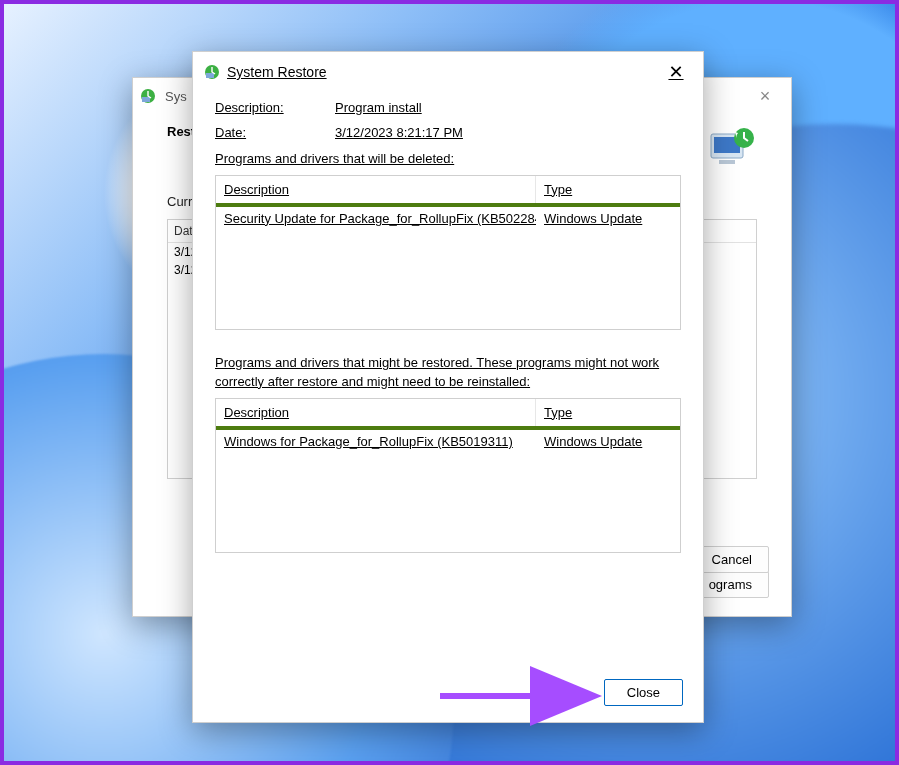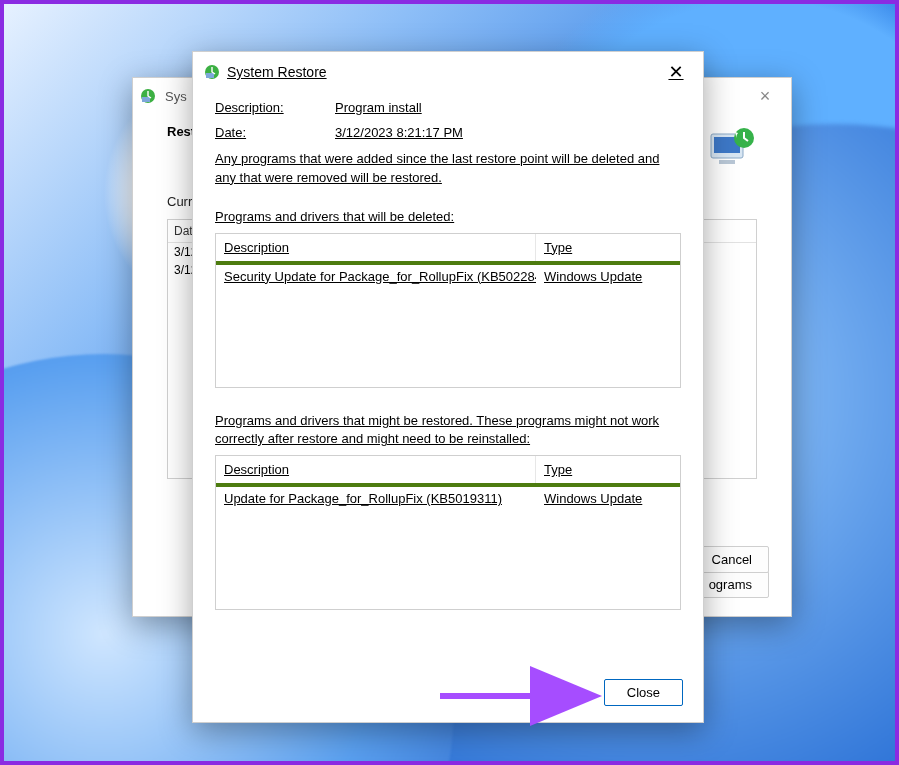--- a/index.html
+++ b/index.html
@@ -140,42 +140,41 @@
     </div>
     <div class="front-body">
       <div class="kv">
         <div class="k">Description:</div>
         <div>Program install</div>
       </div>
       <div class="kv">
         <div class="k">Date:</div>
         <div>3/12/2023 8:21:17 PM</div>
       </div>
-      <div class="hint">Any programs that were added since the last restore point will be deleted and any that were removed will be restored.</div>
 
       <div class="sect-label">Programs and drivers that will be deleted:</div>
       <div class="listbox">
         <div class="lh">
           <div class="c1">Description</div>
           <div class="c2">Type</div>
         </div>
         <div class="lr">
           <div class="c1">Security Update for Package_for_RollupFix (KB5022845)</div>
           <div class="c2">Windows Update</div>
         </div>
       </div>
 
       <div class="sect-label">Programs and drivers that might be restored. These programs might not work correctly after restore and might need to be reinstalled:</div>
       <div class="listbox">
         <div class="lh">
           <div class="c1">Description</div>
           <div class="c2">Type</div>
         </div>
         <div class="lr">
-          <div class="c1">Update for Package_for_RollupFix (KB5019311)</div>
+          <div class="c1">Windows for Package_for_RollupFix (KB5019311)</div>
           <div class="c2">Windows Update</div>
         </div>
       </div>
     </div>
     <div class="front-btns">
       <div class="btn-primary">Close</div>
     </div>
   </div>
 
   <div class="arrow">

